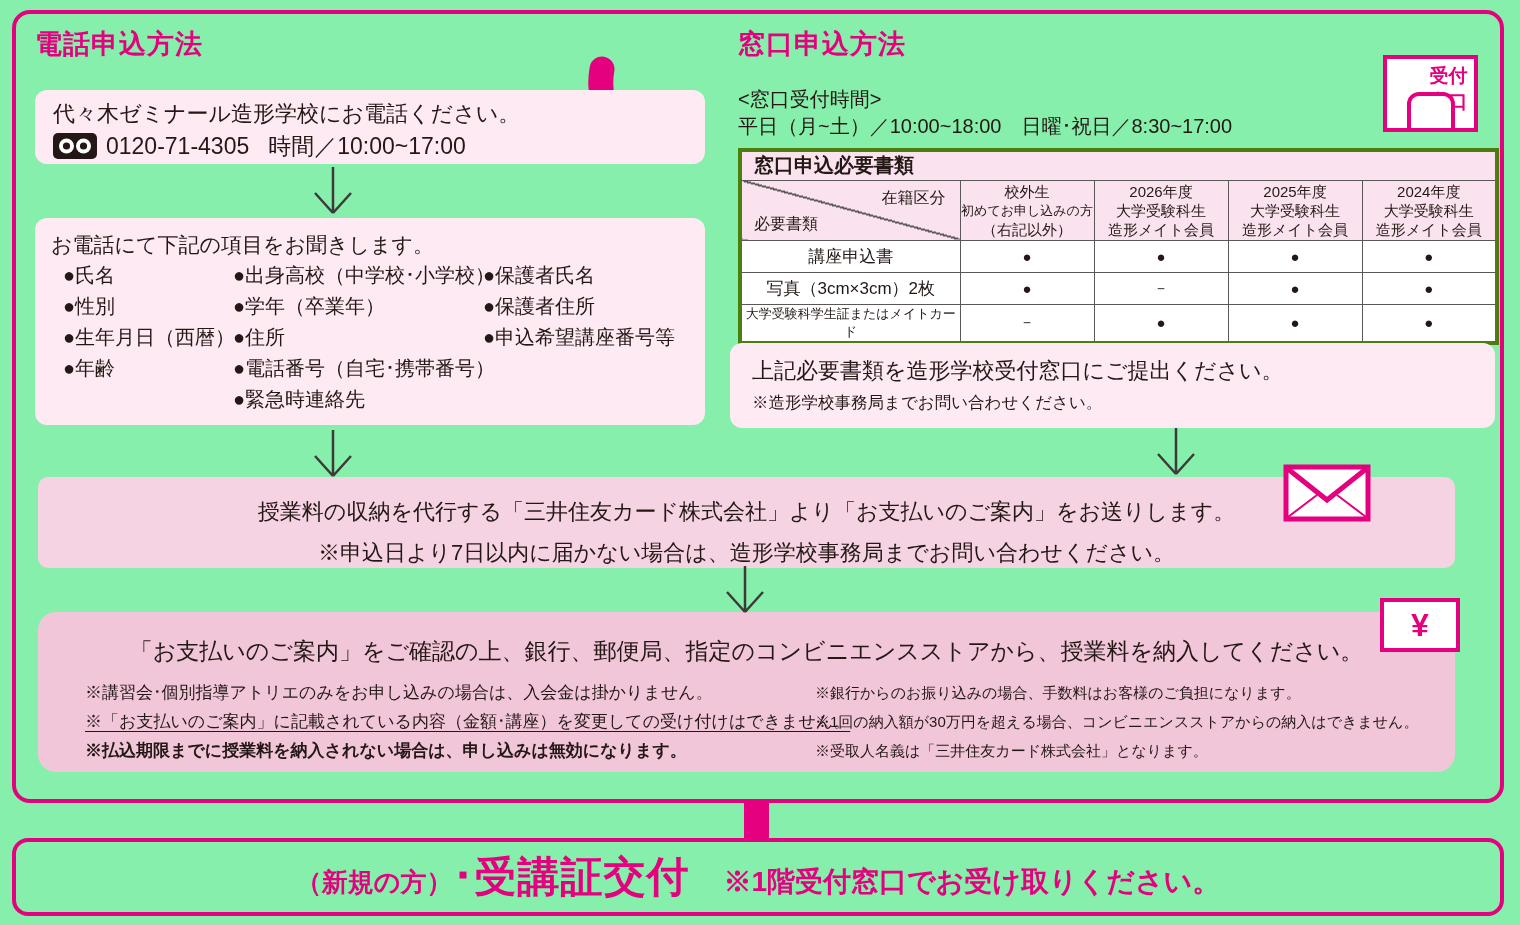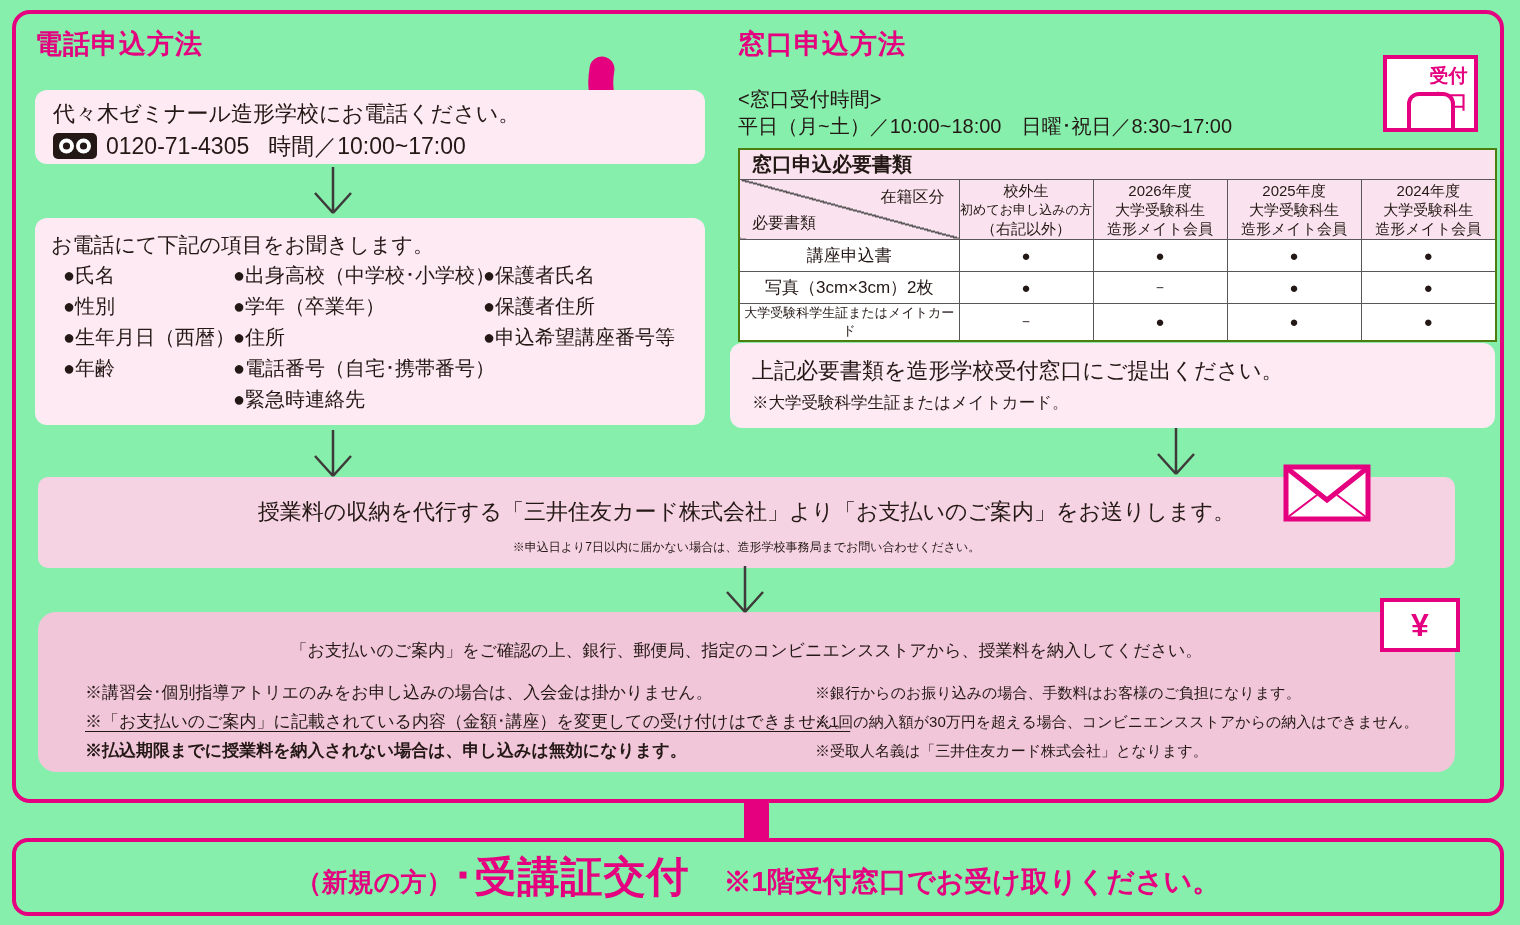--- a/index.html
+++ b/index.html
@@ -32,44 +32,44 @@
   .box2 .head{font-size:21px;line-height:30px;}
   .igrid{display:grid;grid-template-columns:170px 250px 234px;margin-left:12px;}
   .igrid span{font-size:20px;line-height:31px;white-space:nowrap;}
   
   .hours-label{left:738px;top:86px;font-size:20px;line-height:26px;}
   .hours-line{left:738px;top:113px;font-size:20px;line-height:26px;}
   .badge{left:1383px;top:55px;width:95px;height:77px;border:4px solid var(--mag);background:#fff;}
   .badge .blabel{display:block;text-align:center;color:var(--mag);font-weight:bold;font-size:19px;margin-top:4px;letter-spacing:0px;padding-left:36px;}
   .badge .door{position:absolute;left:50%;transform:translateX(-50%);bottom:0;width:48px;height:36px;border:4px solid var(--mag);border-bottom:none;border-radius:12px 12px 0 0;background:#fff;}
   
-  .req-table{left:738px;top:148px;width:757px;border-collapse:collapse;table-layout:fixed;border:2px solid #4d7c0f;}
+  .req-table{left:738px;top:148px;width:757px;border-collapse:collapse;table-layout:fixed;border:4px solid #4d7c0f;}
   .req-table td{border:1px solid var(--line);text-align:center;vertical-align:middle;}
   .req-table .t-title td{background:var(--pink-table);text-align:left;font-weight:bold;font-size:20px;height:30px;padding-left:12px;}
   .req-table .t-head td{background:var(--pink-table);height:60px;font-size:15px;line-height:19px;}
   .req-table .t-head .sm{font-size:13px;}
   .req-table td.diag{position:relative;background:var(--pink-table);
     background-image:linear-gradient(to top right,transparent calc(50% - 1px),var(--line) calc(50% - 1px),var(--line) calc(50% + 1px),transparent calc(50% + 1px));}
   .diag .c-top{position:absolute;top:7px;right:14px;font-size:16px;}
   .diag .c-bot{position:absolute;bottom:7px;left:12px;font-size:16px;}
   .req-table .t-row td{height:32px;font-size:17px;background:#fff;}
   .req-table .t-row td.rl.small{font-size:13px;}
   .req-table .t-row td.mark{font-size:15px;}
   .hline{display:block;}
   
   .box3{left:730px;top:343px;width:765px;height:85px;padding:13px 22px;}
   .box3 .l1{font-size:22px;line-height:30px;}
   .box3 .note{font-size:16.5px;line-height:24px;margin-top:4px;}
   
   .mailbox{left:38px;top:477px;width:1417px;height:91px;background:var(--pink-mid);border-radius:10px;text-align:center;}
   .mailbox .l1{font-size:22px;line-height:30px;margin-top:20px;}
-  .mailbox .note{font-size:12px;line-height:24px;margin-top:8px;}
+  .mailbox .note{font-size:22px;line-height:24px;margin-top:14px;}
   
   .paybox{left:38px;top:612px;width:1417px;height:160px;background:var(--pink-deep);border-radius:18px;}
-  .paybox .l1{position:absolute;left:0;right:0;top:24px;text-align:center;font-size:17px;line-height:30px;}
+  .paybox .l1{position:absolute;left:0;right:0;top:24px;text-align:center;font-size:23px;line-height:30px;}
   .pnotes{position:absolute;top:66px;font-size:17px;line-height:29px;white-space:nowrap;}
   .pnotes.left{left:47px;}
   .pnotes.right{left:777px;font-size:15px;}
   .pnotes span{display:block;}
   .pnotes .ul{text-decoration:underline;text-underline-offset:4px;}
   .pnotes .bd{font-weight:bold;}
   .yenbadge{left:1380px;top:598px;width:80px;height:54px;background:#fff;border:4px solid var(--mag);display:flex;align-items:center;justify-content:center;color:var(--mag);font-size:32px;font-weight:bold;z-index:3;}
   
   .footer-inner{display:flex;align-items:baseline;margin:0 auto;color:var(--mag);white-space:nowrap;}
   .f-main{font-size:42px;font-weight:800;letter-spacing:1px;}
@@ -204,21 +204,21 @@
       <td class="mark">－</td>
       <td class="mark">●</td>
       <td class="mark">●</td>
       <td class="mark">●</td>
     </tr>
   </tbody>
     </table>
 
   <div class="abs pinkbox box3">
     <div class="l1">上記必要書類を造形学校受付窓口にご提出ください。</div>
-    <div class="note">※大学受験科学生証またはメイトカード。</div>
+    <div class="note">※造形学校事務局までお問い合わせください。</div>
   </div>
 
   <svg class="abs arrow" style="left:1148px;top:428px;" width="56" height="48" viewBox="0 0 56 48">
     <path d="M28 0 L28 45 M10 26 L28 46 M46 26 L28 46" fill="none" stroke="#3e3a39" stroke-width="2.5"></path>
   </svg>
 
   <div class="abs mailbox">
     <div class="l1">授業料の収納を代行する「三井住友カード株式会社」より「お支払いのご案内」をお送りします。</div>
     <div class="note">※申込日より7日以内に届かない場合は、造形学校事務局までお問い合わせください。</div>
   </div>

